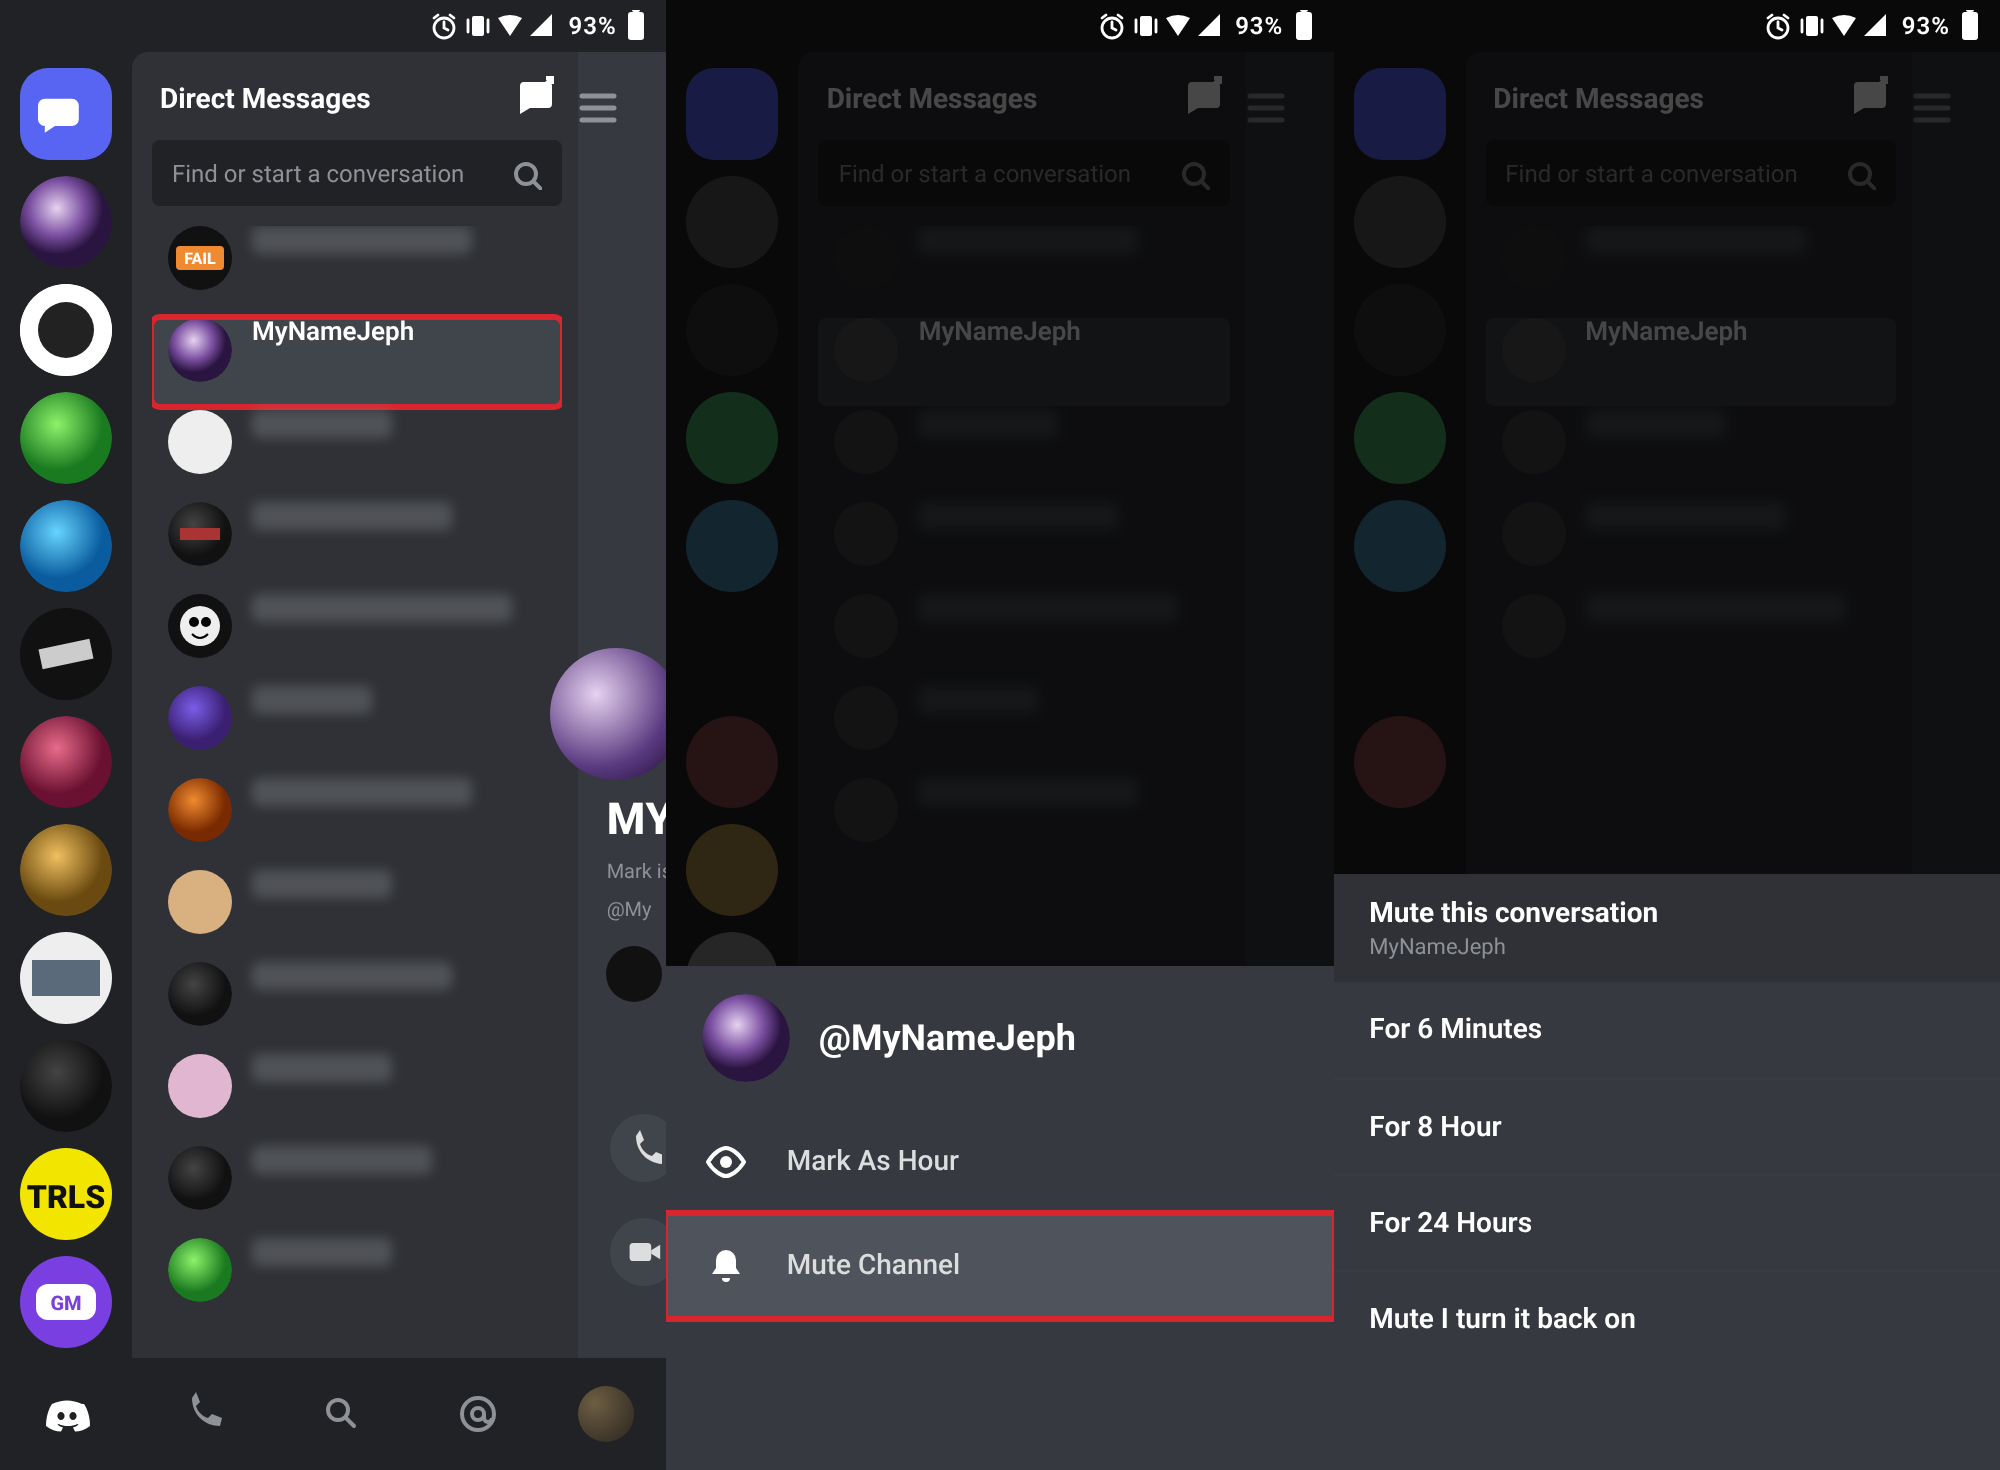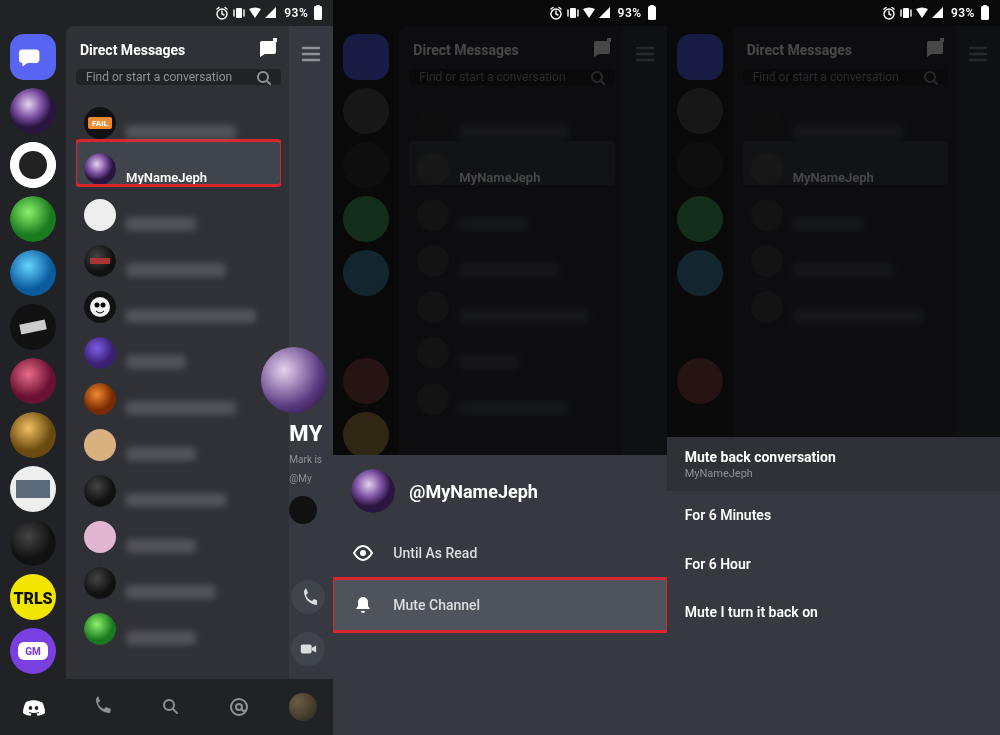--- a/index.html
+++ b/index.html
@@ -97,21 +97,21 @@
   .dm-header {
     display: flex;
     align-items: center;
     justify-content: space-between;
     padding: 0 4px 8px 4px;
     color: var(--txt-bright);
     font-weight: 700;
     font-size: 14px;
   }
   .dm-search {
-    height: 16px;
+    height: 33px;
     border-radius: 4px;
     background: var(--bg0);
     display: flex;
     align-items: center;
     justify-content: space-between;
     padding: 0 10px;
     color: var(--txt-muted);
     font-size: 12px;
     margin-bottom: 10px;
     text-align: right;
@@ -120,21 +120,21 @@
     flex: 1;
     display: flex;
     flex-direction: column;
     gap: 2px;
     overflow: hidden;
   }
   .dm-item {
     height: 44px;
     border-radius: 4px;
     display: flex;
-    align-items: flex-end;
+    align-items: flex-start;
     padding: 0 8px;
     gap: 10px;
     color: var(--txt-muted);
     font-weight: 600;
   }
   .dm-item .avatar {
     width: 32px; height: 32px; border-radius: 50%; flex-shrink: 0;
     display: flex; align-items: center; justify-content: center;
     overflow: hidden;
   }
@@ -154,22 +154,22 @@
   }
   
   .right-sliver {
     position: absolute;
     right: 0;
     top: 26px;
     bottom: 56px;
     width: 44px;
     background: var(--bg2);
     display: flex;
-    flex-direction: column;
-    align-items: center;
+    flex-direction: row;
+    align-items: flex-start;
     padding-top: 18px;
   }
   .right-sliver .hamburger {
     color: var(--txt-muted);
   }
   .right-sliver .peek {
     margin-top: 280px;
     display: flex;
     flex-direction: column;
     align-items: flex-start;
@@ -713,34 +713,34 @@
       </div>
       <div class="right-sliver" style="top:0;bottom:0">
         <span class="hamburger"><svg width="20" height="20">
               <use href="#hamburger-ic"></use>
             </svg></span>
       </div>
     </div>
 
     <div class="dim-overlay"></div>
 
-    <div class="bottom-sheet" style="height:280px">
+    <div class="bottom-sheet" style="height:252px">
       <div class="sheet-header">
         <div class="ava"><svg width="44" height="44">
               <circle cx="22" cy="22" r="22" fill="url(#grad-anime)"></circle>
             </svg></div>
         <span>@MyNameJeph</span>
       </div>
       <div class="sheet-row">
         <span class="row-icon">
             <svg width="20" height="20">
               <use href="#eye-ic"></use>
             </svg>
           </span>
-        <span>Until As Read</span>
+        <span>Mark As Hour</span>
       </div>
       <div class="sheet-row selected red-outline">
         <span class="row-icon">
             <svg width="20" height="20">
               <use href="#bell-ic"></use>
             </svg>
           </span>
         <span>Mute Channel</span>
       </div>
     </div>
@@ -808,28 +808,31 @@
         <span class="hamburger"><svg width="20" height="20">
               <use href="#hamburger-ic"></use>
             </svg></span>
       </div>
     </div>
 
     <div class="dim-overlay"></div>
 
     <div class="mute-sheet" style="height:298px">
       <div class="mute-title-bar">
-        <span class="t1">Mute back conversation</span>
+        <span class="t1">Mute this conversation</span>
         <span class="t2">MyNameJeph</span>
       </div>
       <div class="mute-option">
           <span>For 6 Minutes</span>
         </div>
       <div class="mute-option">
-          <span>For 6 Hour</span>
+          <span>For 8 Hour</span>
+        </div>
+      <div class="mute-option">
+          <span>For 24 Hours</span>
         </div>
       <div class="mute-option">
           <span>Mute I turn it back on</span>
         </div>
     </div>
   </div>
 
 </div>
 
 </body></html>

